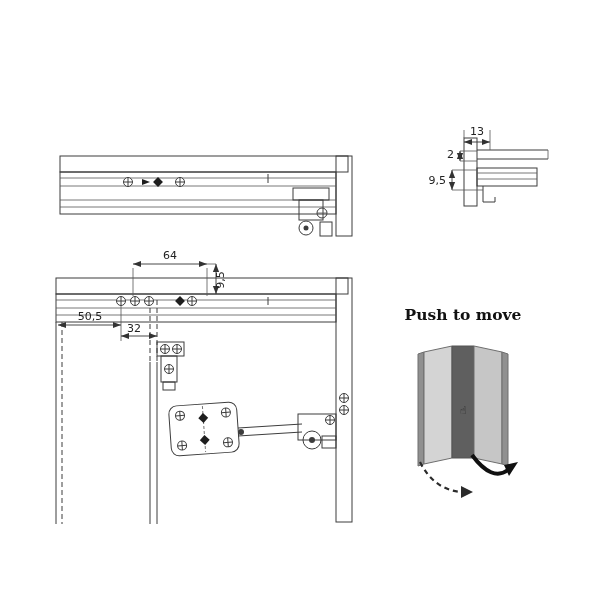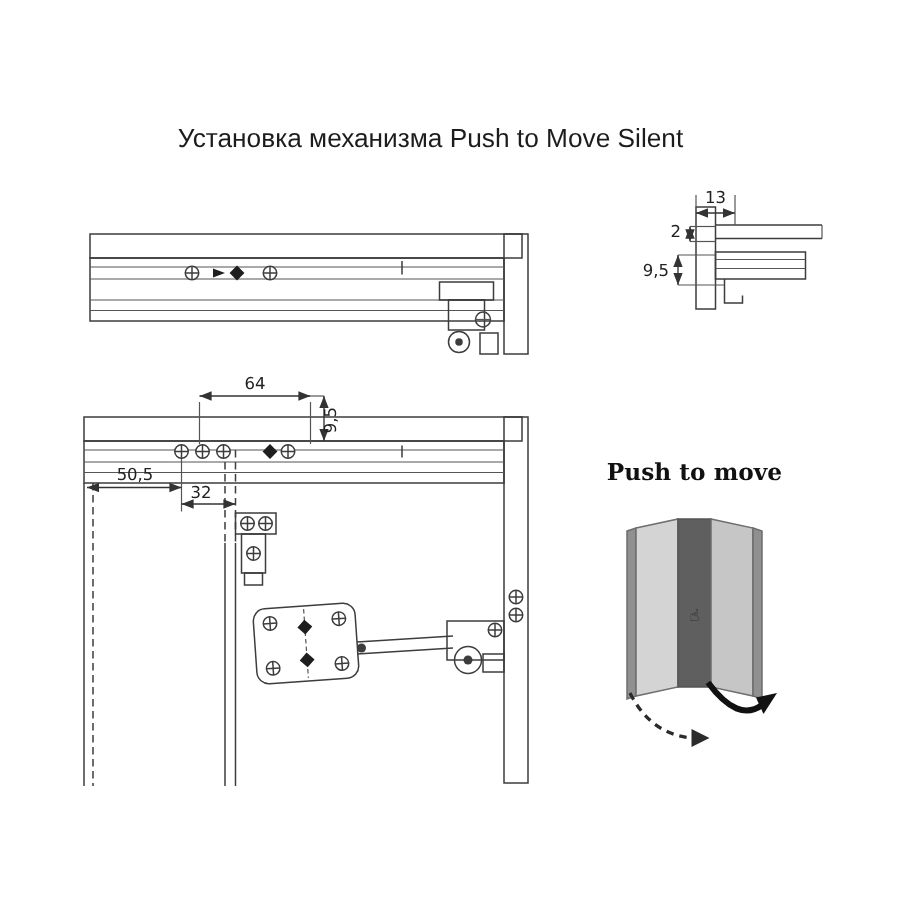--- a/index.html
+++ b/index.html
@@ -14,21 +14,20 @@
   .ln{stroke:#3d3d3d;stroke-width:1;fill:none;}
   .lnthin{stroke:#555;stroke-width:0.8;fill:none;}
   .dim{stroke:#333;stroke-width:0.9;fill:none;}
   .dash{stroke:#3d3d3d;stroke-width:1;fill:none;stroke-dasharray:5 3;}
 </style>
 </head>
 <body>
 
 <div class="page">
 
-  <div class="title">Установка механизма Push to Move Silent</div>
 
   <svg width="600" height="600" viewBox="0 0 600 600">
     <defs>
       <pattern id="hatch" width="6" height="6" patternUnits="userSpaceOnUse" patternTransform="rotate(45)">
         <line x1="0" y1="0" x2="0" y2="6" stroke="#8a8a8a" stroke-width="1"></line>
       </pattern>
       <marker id="dimA" viewBox="0 0 10 10" refX="9" refY="5" markerWidth="9" markerHeight="9" orient="auto-start-reverse" markerUnits="userSpaceOnUse">
         <path d="M0,1.5 L9,5 L0,8.5 z" fill="#333"></path>
       </marker>
       <g id="screwSym">

